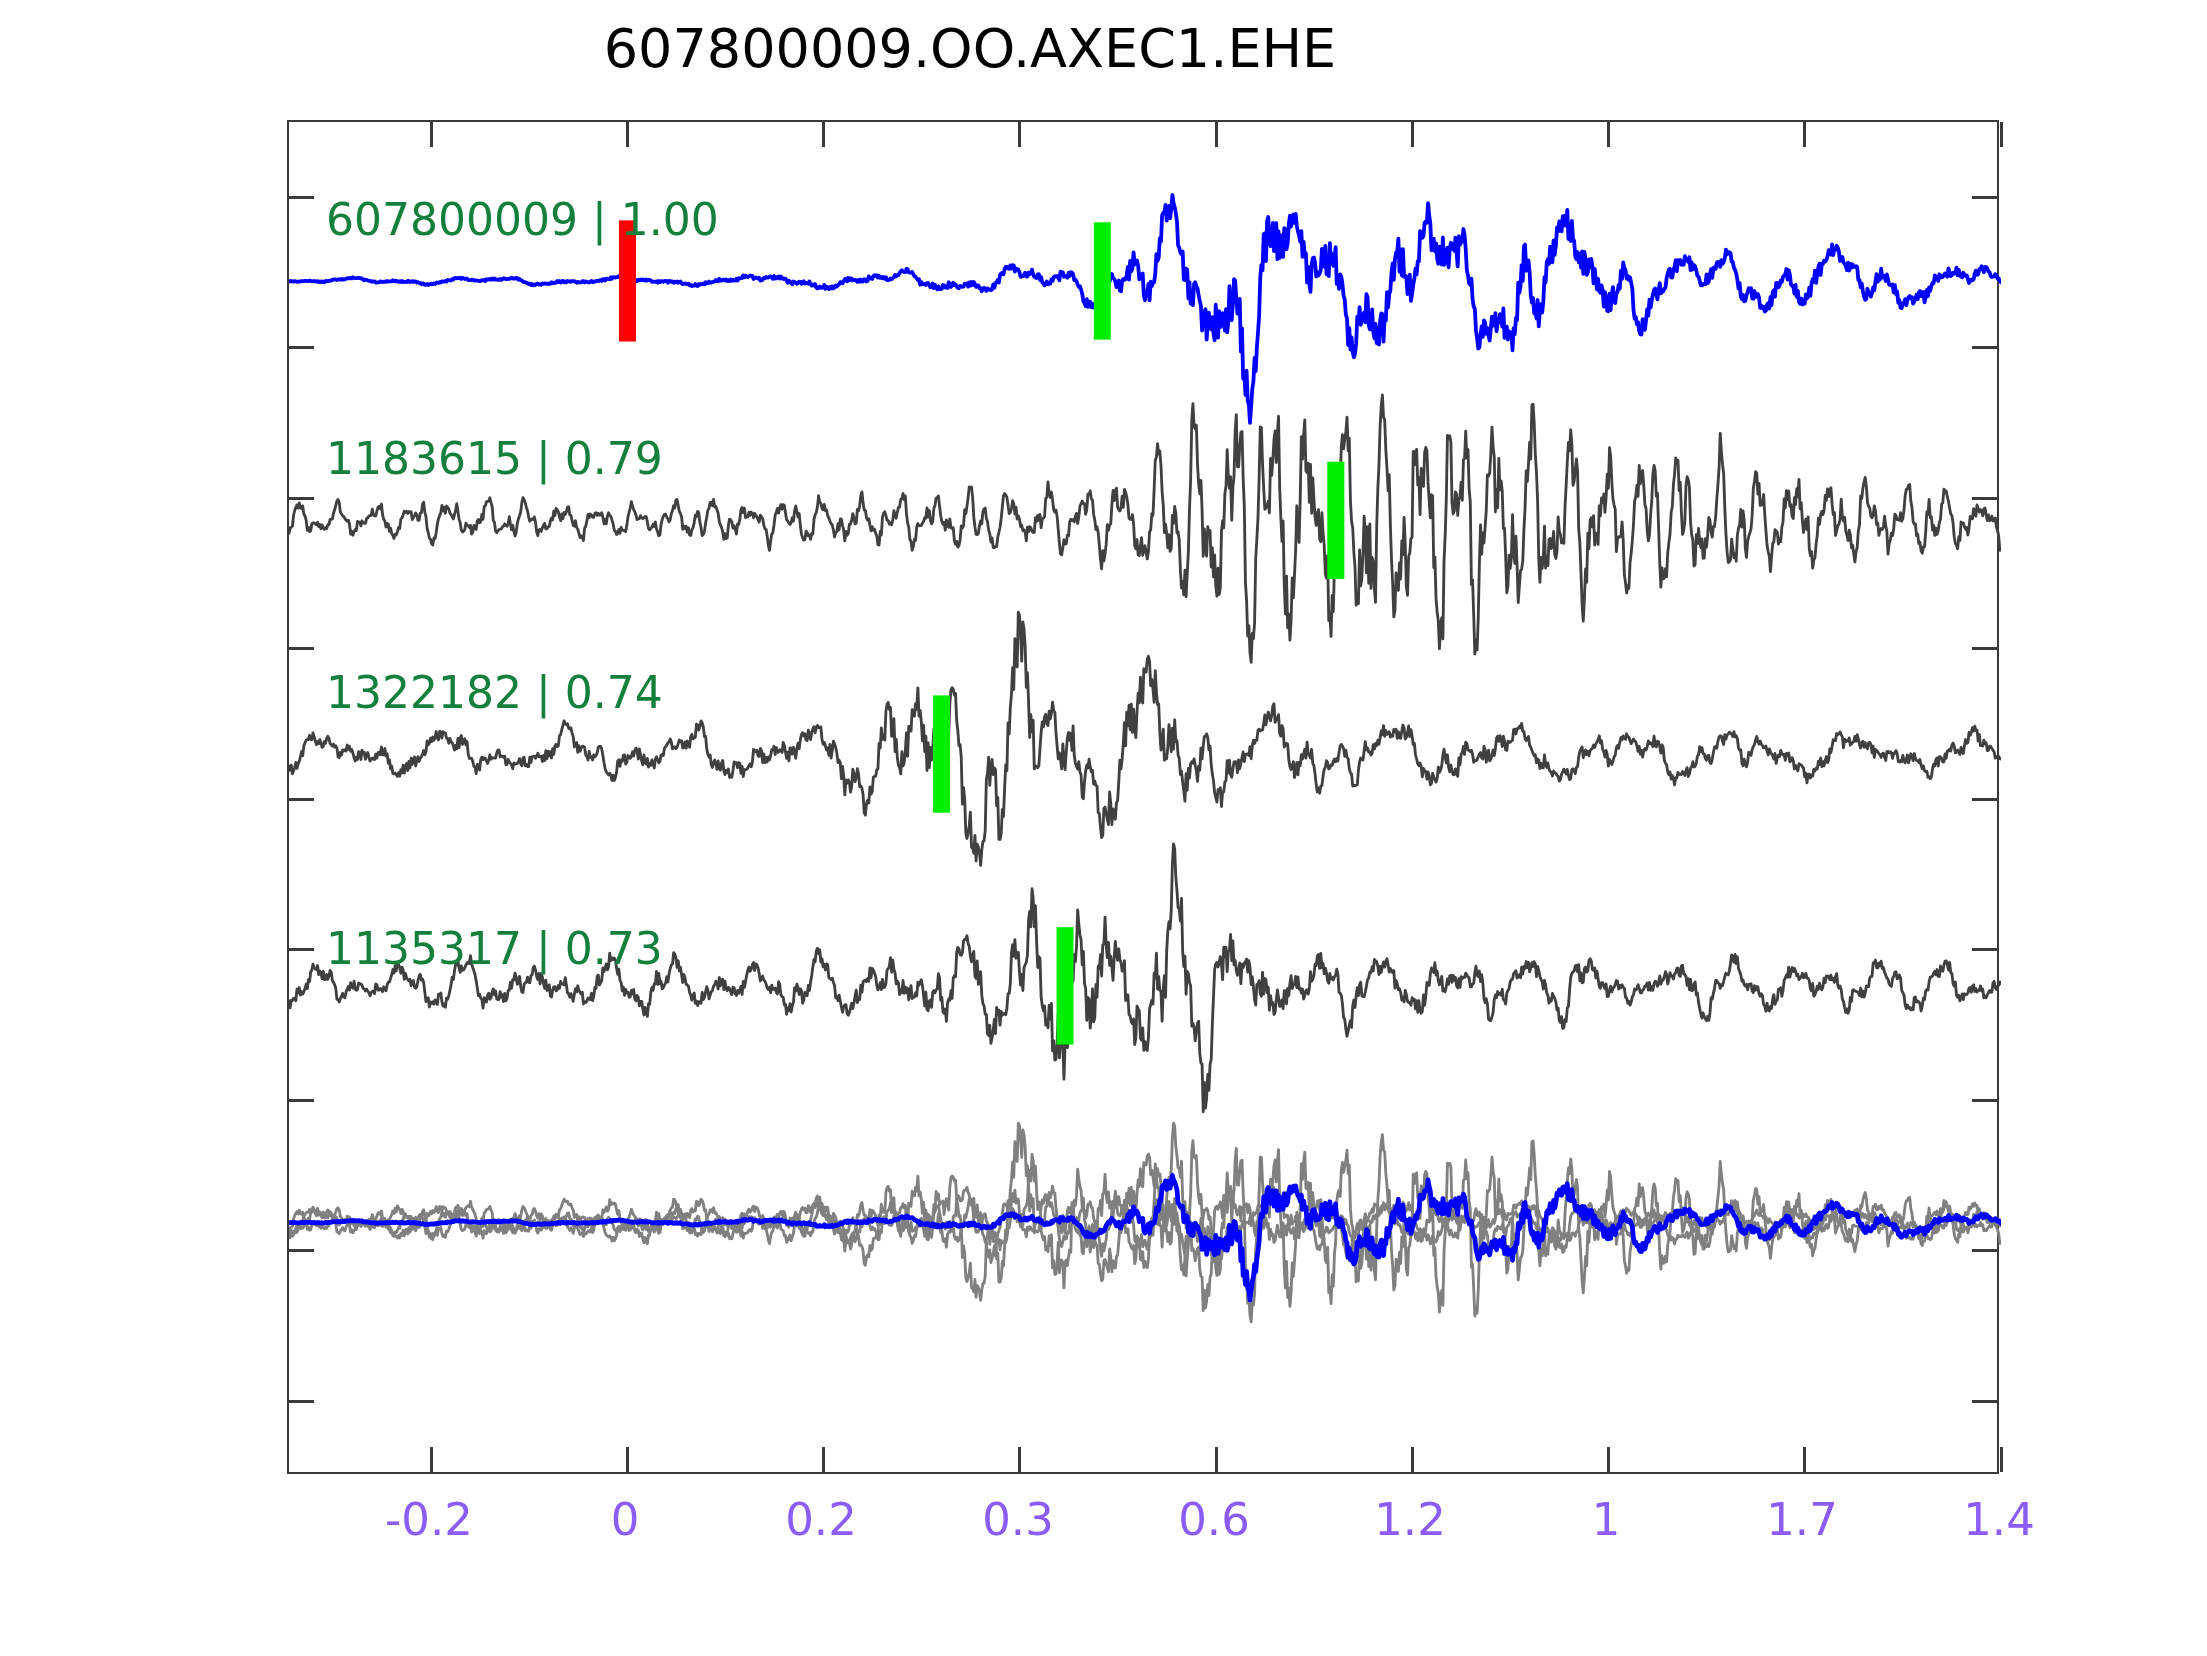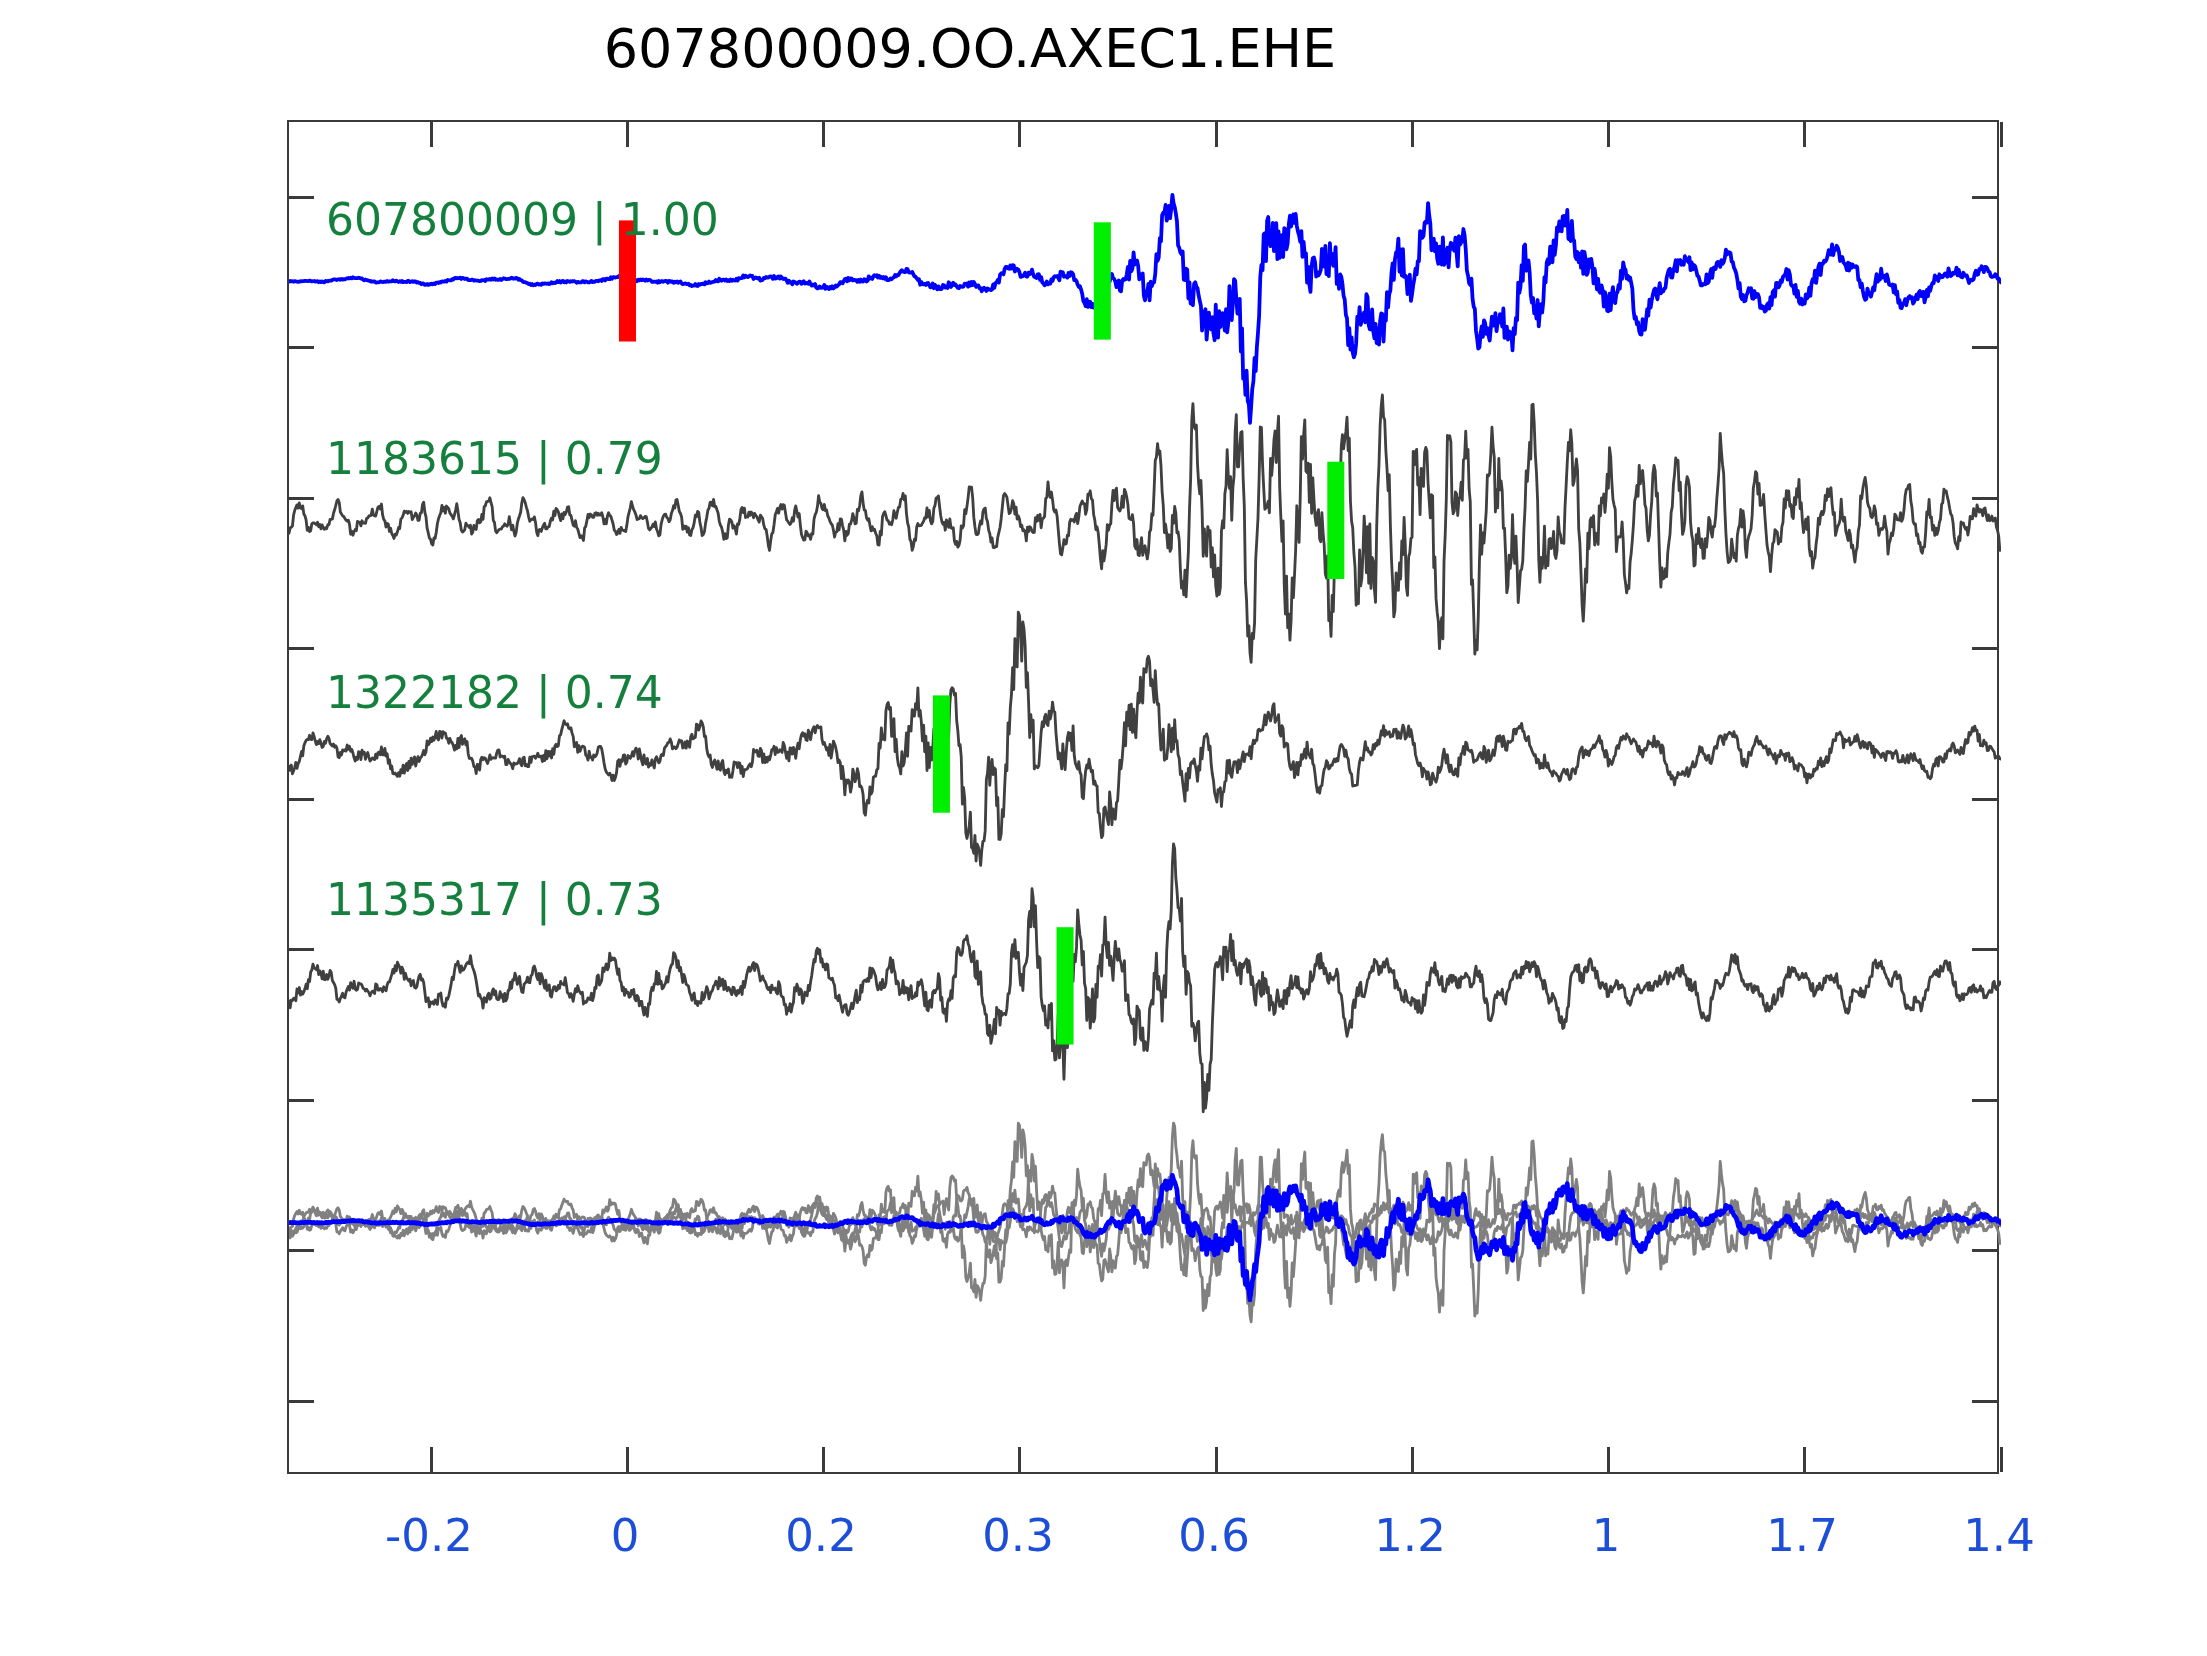--- a/index.html
+++ b/index.html
@@ -15,24 +15,23 @@
     box-sizing:border-box;border:2.8px solid #3a3a3a;background:#ffffff;
   }
   #plot-svg{position:absolute;left:0;top:0;width:1712px;height:1354px;display:block;}
   .tick-x{position:absolute;width:2.8px;background:#3a3a3a;}
   .tick-x.bottom{bottom:0;height:24.6px;}
   .tick-x.top{top:0;height:24.6px;}
   .tick-y{position:absolute;height:2.8px;background:#3a3a3a;}
   .tick-y.left{left:0;width:24.6px;}
   .tick-y.right{right:0;width:24.6px;}
   .xlabel{
-    position:absolute;top:1493px;font-size:45px;color:#1d4ed8;
+    position:absolute;top:1493px;font-size:45px;color:#8b5cf6;
     transform:translateX(-50%);white-space:nowrap;
     font-family:"DejaVu Sans","Liberation Sans",sans-serif;
-    margin-top:16px;
   }
   .trace-label{
     position:absolute;font-size:44px;color:#15803d;white-space:nowrap;
     font-family:"DejaVu Sans","Liberation Sans",sans-serif;
   }
 </style>
 </head>
 <body>
 
 <div id="figure">
@@ -109,17 +108,17 @@
       <div class="xlabel" style="left: 1214px;">0.6</div>
       <div class="xlabel" style="left: 1410px;">1.2</div>
       <div class="xlabel" style="left: 1606px;">1</div>
       <div class="xlabel" style="left: 1802px;">1.7</div>
       <div class="xlabel" style="left: 1999px;">1.4</div>
     </div>
   <div id="trace-labels">
       <div class="trace-label" style="left: 326px; top: 194px;">607800009 | 1.00</div>
       <div class="trace-label" style="left: 326px; top: 433px;">1183615 | 0.79</div>
       <div class="trace-label" style="left: 326px; top: 667px;">1322182 | 0.74</div>
-      <div class="trace-label" style="left: 326px; top: 874px; text-align: right;">1135317 | 0.73</div>
+      <div class="trace-label" style="left: 326px; top: 923px; text-align: right;">1135317 | 0.73</div>
     </div>
 
 </div>
 
 
 </body></html>

